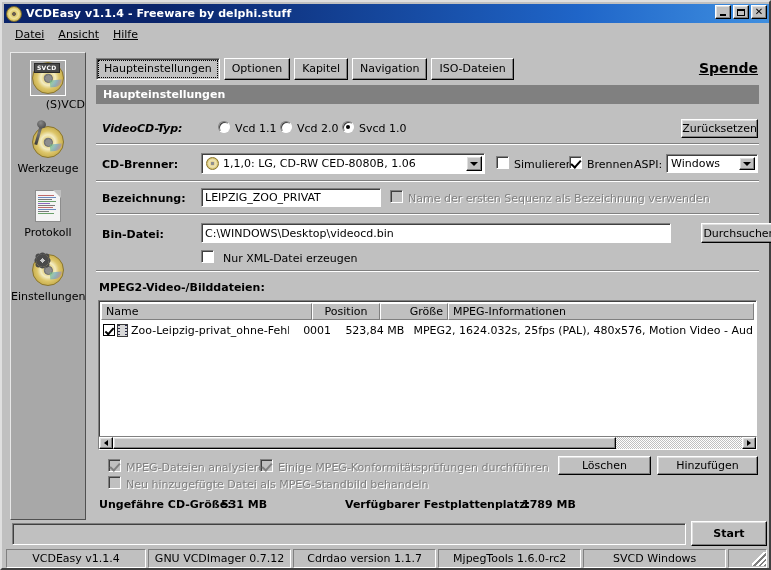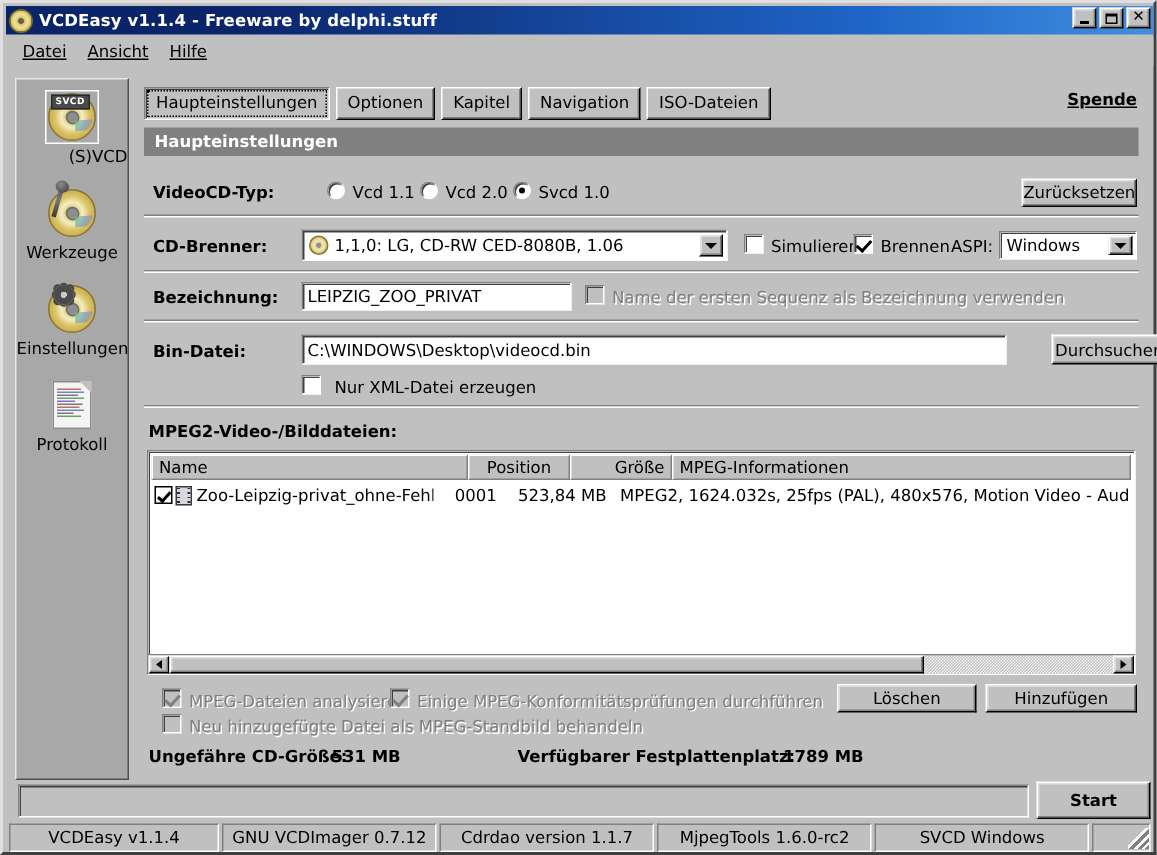--- a/index.html
+++ b/index.html
@@ -174,21 +174,21 @@
     box-sizing: border-box;
   }
   .tab.active {
     border-top-color: #808080; border-left-color: #808080;
     border-right-color: #ffffff; border-bottom-color: #ffffff;
     box-shadow: inset 1px 1px 0 #404040;
     outline: 1px dotted #000; outline-offset: -3px;
   }
   #spende {
     position: absolute; right: 7px; top: 8px;
-    font-size: 11px; font-weight: bold; color: #000;
+    font-size: 14px; font-weight: bold; color: #000;
     text-decoration: underline; cursor: pointer;
   }
   #section-header {
     position: absolute; left: 4px; top: 33px;
     width: 663px; height: 19px;
     background: #808080;
     color: #ffffff; font-weight: bold; font-size: 11px;
     display: flex; align-items: center; padding-left: 7px;
     box-sizing: border-box;
   }
@@ -452,68 +452,68 @@
     </div>
 
     <div class="side-item" style="margin-top:12px;">
       <div class="side-icon-wrap">
         <div class="disc">
           <div class="disc-hole"></div>
           <div class="tool-pen"></div>
         </div>
       </div>
       <div class="side-label">Werkzeuge</div>
-    </div>
-
-    <div class="side-item" style="margin-top:12px;">
-      <div class="side-icon-wrap">
-        <div class="disc">
-          <div class="disc-hole"></div>
-          <div class="gear-ic"></div>
-        </div>
-      </div>
-      <div class="side-label">Einstellungen</div>
     </div>
 
     <div class="side-item" style="margin-top:12px;">
       <div class="side-icon-wrap">
         <div class="doc-ic">
           <div class="doc-line" style="background:#c06a6a;width:80%;"></div>
           <div class="doc-line" style="background:#6a8ac0;width:92%;"></div>
           <div class="doc-line" style="background:#7a7a7a;width:70%;"></div>
           <div class="doc-line" style="background:#6aa06a;width:88%;"></div>
           <div class="doc-line" style="background:#8a6ac0;width:60%;"></div>
           <div class="doc-line" style="background:#7a7a7a;width:85%;"></div>
           <div class="doc-line" style="background:#c06a6a;width:75%;"></div>
           <div class="doc-line" style="background:#6a8ac0;width:90%;"></div>
           <div class="doc-line" style="background:#7a7a7a;width:55%;"></div>
           <div class="doc-line" style="background:#6aa06a;width:80%;"></div>
         </div>
       </div>
       <div class="side-label">Protokoll</div>
     </div>
 
+    <div class="side-item" style="margin-top:12px;">
+      <div class="side-icon-wrap">
+        <div class="disc">
+          <div class="disc-hole"></div>
+          <div class="gear-ic"></div>
+        </div>
+      </div>
+      <div class="side-label">Einstellungen</div>
+    </div>
+
   </div>
 
   <div id="main">
 
     <div id="tabs">
       <div class="tab active"><span>Haupteinstellungen</span></div>
       <div class="tab"><span>Optionen</span></div>
       <div class="tab"><span>Kapitel</span></div>
       <div class="tab"><span>Navigation</span></div>
       <div class="tab"><span>ISO-Dateien</span></div>
     </div>
 
     <div id="spende">Spende</div>
 
     <div id="section-header">Haupteinstellungen</div>
   </div>
 
-  <div class="flabel" style="left:100px; top:120px;">VideoCD-Typ:</div>
+  <div class="flabel" style="left:100px; top:120px;font-style:italic;">VideoCD-Typ:</div>
   <div class="radio" style="left:216px; top:119px;"></div>
   <div class="radio-lbl" style="left:233px; top:120px;">Vcd 1.1</div>
   <div class="radio" style="left:278px; top:119px;"></div>
   <div class="radio-lbl" style="left:295px; top:120px;">Vcd 2.0</div>
   <div class="radio checked" style="left:340px; top:119px;"></div>
   <div class="radio-lbl" style="left:357px; top:120px;">Svcd 1.0</div>
   <div class="btn" style="left:679px; top:117px; width:77px; height:19px;">Zurücksetzen</div>
 
   <div class="hr" style="left:94px; top:141px; width:663px;"></div>
 

